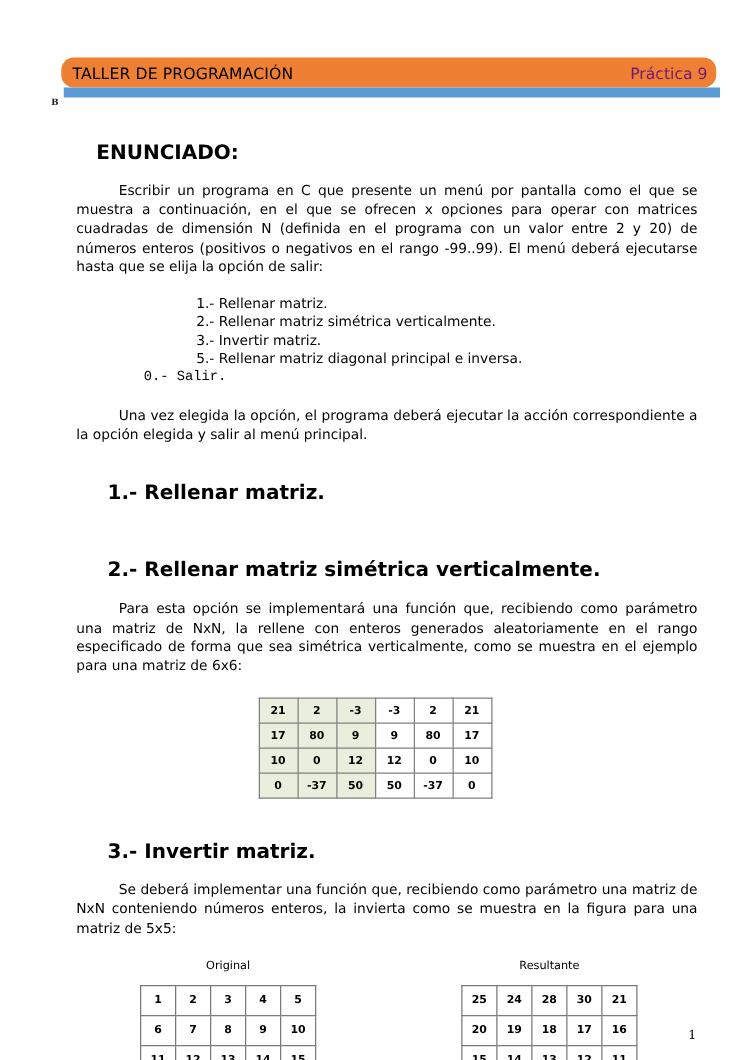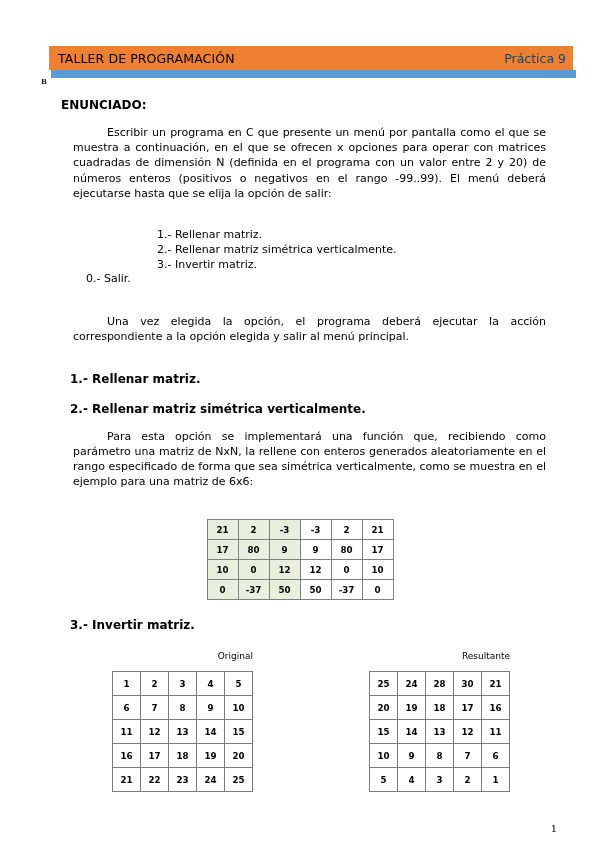--- a/index.html
+++ b/index.html
@@ -31,30 +31,31 @@
     width: 524px;
   }
   .header-bar {
     background: #ef8033;
     height: 24px;
     display: flex;
     align-items: center;
     justify-content: space-between;
     padding: 0 7px 0 9px;
     box-sizing: border-box;
+    border-radius: 10px;
   }
   .header-title {
     font-size: 12.5px;
     letter-spacing: 0.1px;
     color: #000000;
     white-space: nowrap;
   }
   .header-right {
     font-size: 12.5px;
-    color: #0c4a6e;
+    color: #701a75;
     white-space: nowrap;
     text-align: center;
   }
   .header-rule {
     position: absolute;
     left: 2px;
     top: 24px;
     width: 525px;
     height: 8px;
     background: #5b9bd5;
@@ -79,55 +80,56 @@
   }
 
   
   .content {
     position: absolute;
     left: 0;
     top: 98px;
     width: 600px;
   }
   .h-label {
-    font-size: 12px;
+    font-size: 16px;
     font-weight: bold;
     line-height: 15px;
-    margin: 0;
+    margin: 16px;
     padding: 0 42px 0 61px;
   }
   .h-label.indent {
     padding-left: 70px;
   }
   p.para {
     font-size: 11px;
     line-height: 15.2px;
-    margin: 12px;
+    margin: 0;
     padding: 0 42px 0 61px;
     text-align: justify;
     text-indent: 34px;
     hyphens: none;
   }
   .spacer-md { height: 15px; }
   .spacer-lg { height: 18px; }
 
   
   .menu-list {
     margin: 0;
     padding: 0 0 0 157px;
     list-style: none;
     font-size: 11px;
     line-height: 14.8px;
   }
   .menu-list li { white-space: nowrap; }
   .menu-exit {
-    padding-left: 86px;
+    padding-left: 115px;
     font-size: 11px;
     line-height: 14.8px;
     white-space: nowrap;
+    font-family: Liberation Mono, monospace;
   }
 
   
   .table-center {
     display: flex;
     justify-content: center;
   }
   table.matrix {
     border-collapse: collapse;
     font-size: 8.7px;
@@ -170,21 +172,21 @@
     height: 140px;
   }
   .fig {
     position: absolute;
     top: 0;
   }
   .fig.left  { left: 112px; }
   .fig.right { left: 369px; }
   .fig-caption {
     font-size: 9px;
-    text-align: right;
+    text-align: center;
     margin: 0 0 9px 0;
     line-height: 11px;
   }
 
   
   .page-number {
     position: absolute;
     right: 43px;
     bottom: 14px;
     font-size: 10px;
@@ -212,20 +214,21 @@
 
     <div class="h-label">ENUNCIADO:</div>
     <p class="para">Escribir un programa en C que presente un menú por pantalla como el que se muestra a continuación, en el que se ofrecen x opciones para operar con matrices cuadradas de dimensión N (definida en el programa con un valor entre 2 y 20) de números enteros (positivos o negativos en el rango -99..99). El menú deberá ejecutarse hasta que se elija la opción de salir:</p>
 
     <div class="spacer-md"></div>
 
     <ul class="menu-list">
       <li>1.- Rellenar matriz.</li>
       <li>2.- Rellenar matriz simétrica verticalmente.</li>
       <li>3.- Invertir matriz.</li>
+      <li>5.- Rellenar matriz diagonal principal e inversa.</li>
     </ul>
     <div class="menu-exit">0.- Salir.</div>
 
     <div class="spacer-md"></div>
 
     <p class="para">Una vez elegida la opción, el programa deberá ejecutar la acción correspondiente a la opción elegida y salir al menú principal.</p>
 
     <div class="spacer-md"></div>
 
     <div class="h-label indent">1.- Rellenar matriz.</div>
@@ -272,20 +275,21 @@
               <td>-37</td>
               <td>0</td>
             </tr>
           </tbody>
       </table>
     </div>
 
     <div class="spacer-lg"></div>
 
     <div class="h-label indent">3.- Invertir matriz.</div>
+    <p class="para">Se deberá implementar una función que, recibiendo como parámetro una matriz de NxN conteniendo números enteros, la invierta como se muestra en la figura para una matriz de 5x5:</p>
 
     <div class="spacer-lg"></div>
 
     <div class="figures">
       <div class="fig left">
         <div class="fig-caption">Original</div>
         <table class="matrix5">
           <tbody>
               <tr>
                 <td>1</td>

